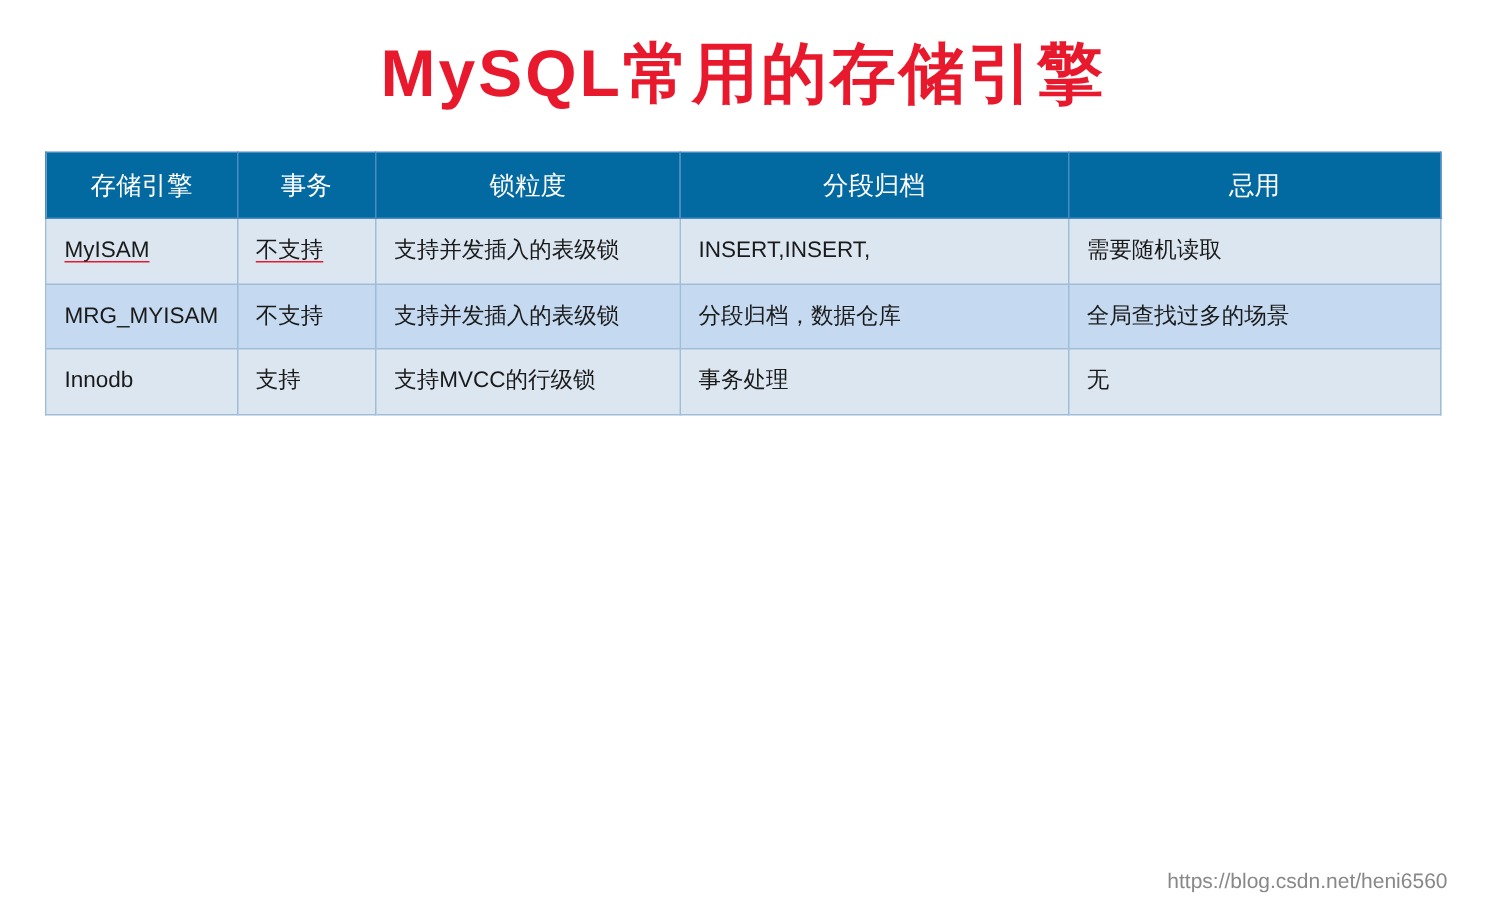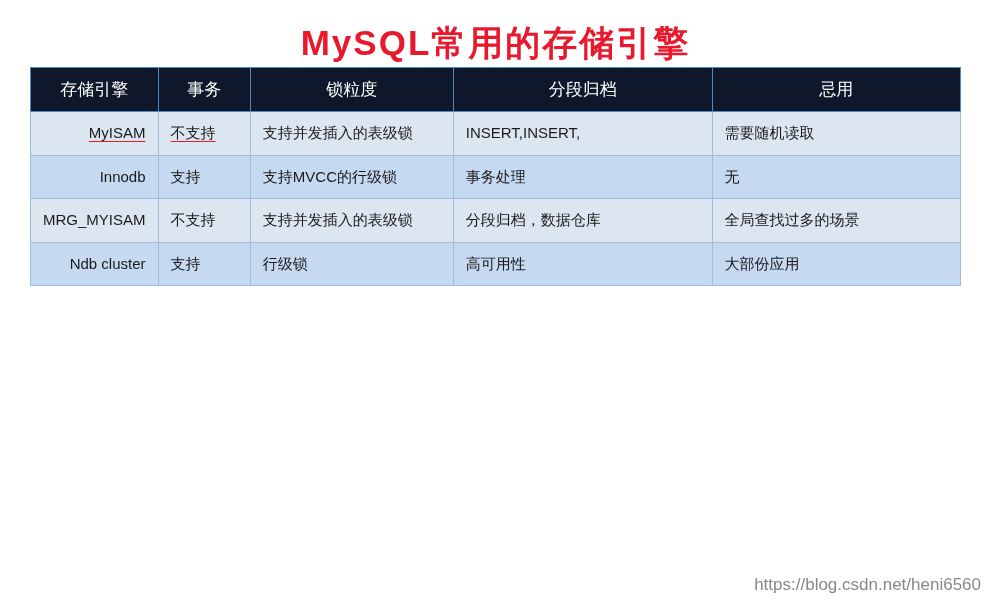--- a/index.html
+++ b/index.html
@@ -14,40 +14,41 @@
       background: #ffffff;
       font-family: "Microsoft YaHei", "SimHei", Arial, sans-serif;
       display: flex;
       flex-direction: column;
       align-items: center;
       padding: 20px 30px 15px 30px;
       overflow: hidden;
     }
 
     .page-title {
-      font-size: 35px;
+      font-size: 44px;
       font-weight: bold;
       color: #e8192c;
       text-align: center;
+      margin-bottom: 22px;
       letter-spacing: 2px;
     }
 
     .table-container {
       width: 100%;
       border-collapse: collapse;
     }
 
     table {
       width: 100%;
       border-collapse: collapse;
       border: 1.5px solid #5b9bd5;
     }
 
     thead tr {
-      background-color: #0f172a;
+      background-color: #0369a1;
     }
 
     thead th {
       color: #ffffff;
       font-size: 17px;
       font-weight: normal;
       padding: 10px 12px;
       text-align: center;
       border: 1px solid #4a8bc5;
     }
@@ -68,40 +69,39 @@
       padding: 10px 12px;
       font-size: 15px;
       color: #1a1a1a;
       border: 1px solid #a0bdd8;
       vertical-align: top;
       line-height: 1.5;
     }
 
     tbody td:first-child {
       font-weight: normal;
-      text-align: right;
     }
 
     .engine-myisam {
       text-decoration: underline;
       text-decoration-color: #e8192c;
       text-underline-offset: 3px;
     }
 
     .transaction-myisam {
       text-decoration: underline;
       text-decoration-color: #e8192c;
       text-underline-offset: 3px;
     }
 
     .watermark {
       position: fixed;
       bottom: 8px;
-      right: 10px;
-      font-size: 17px;
+      right: 26px;
+      font-size: 14px;
       color: #888;
     }
 
     col.col-engine { width: 13%; }
     col.col-transaction { width: 10%; }
     col.col-lock { width: 22%; }
     col.col-usage { width: 28%; }
     col.col-avoid { width: 27%; }
   </style>
 </head>
@@ -130,37 +130,30 @@
     <tbody>
 
     <tr>
           <td class="engine-myisam">MyISAM</td>
           <td class="transaction-myisam">不支持</td>
           <td>支持并发插入的表级锁</td>
           <td>INSERT,INSERT,</td>
           <td>需要随机读取</td>
         </tr>
         <tr>
-          <td>Innodb</td>
-          <td>支持</td>
-          <td>支持MVCC的行级锁</td>
-          <td>事务处理</td>
-          <td>无</td>
-        </tr>
-        <tr>
           <td>MRG_MYISAM</td>
           <td>不支持</td>
           <td>支持并发插入的表级锁</td>
           <td>分段归档，数据仓库</td>
           <td>全局查找过多的场景</td>
         </tr>
         <tr>
-          <td>Ndb cluster</td>
+          <td>Innodb</td>
           <td>支持</td>
-          <td>行级锁</td>
-          <td>高可用性</td>
-          <td>大部份应用</td>
+          <td>支持MVCC的行级锁</td>
+          <td>事务处理</td>
+          <td>无</td>
         </tr>
       </tbody>
   </table>
 </div>
 
 <div class="watermark">https://blog.csdn.net/heni6560</div>
 
 </body></html>

